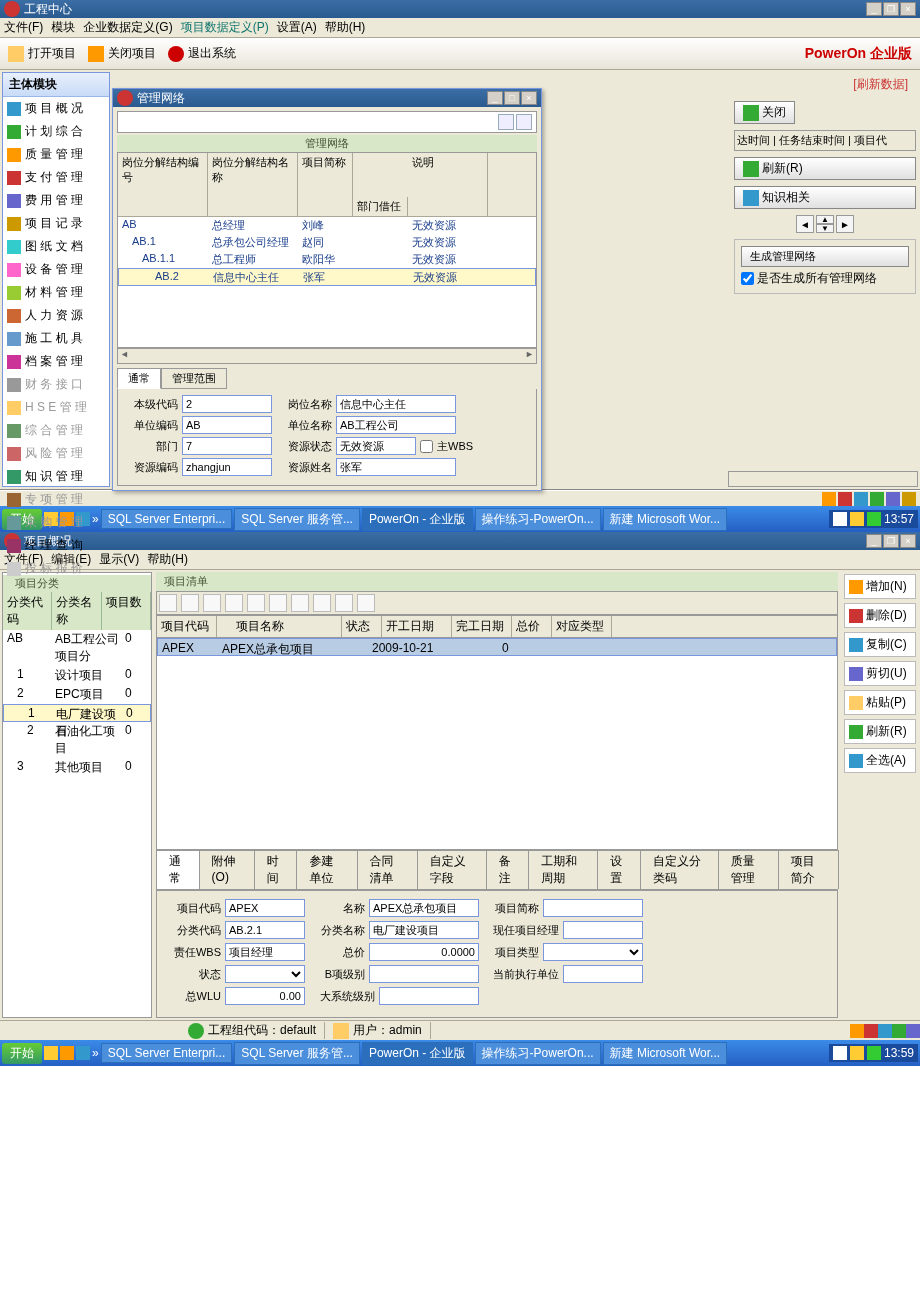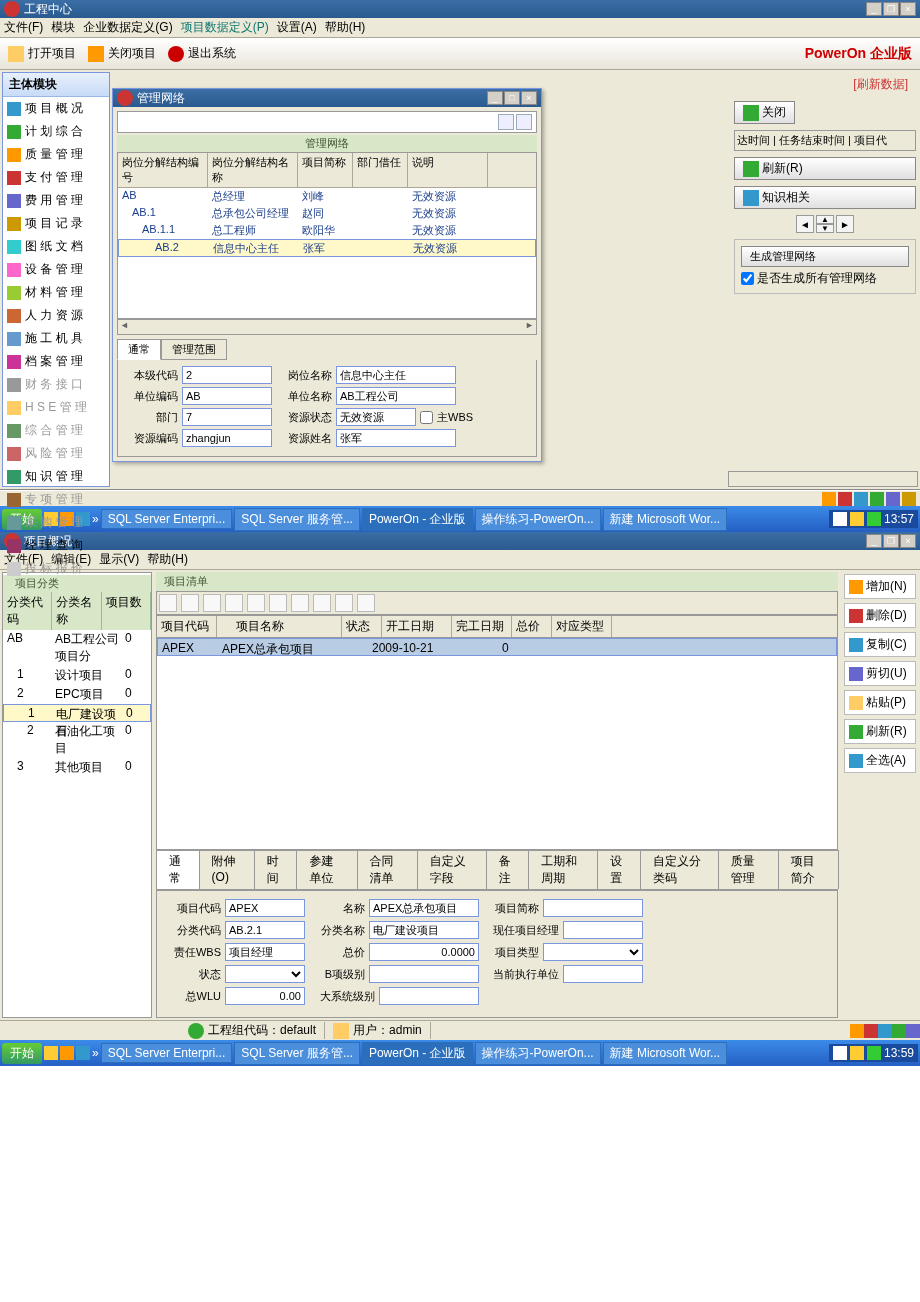--- a/index.html
+++ b/index.html
@@ -248,21 +248,21 @@
         <div class="dlg-tb">
           <div class="sq"></div>
           <div class="sq"></div>
         </div>
         <div class="band">管理网络</div>
         <div class="grid">
           <div class="grid-hdr" id="dlg-grid-hdr">
               <div style="width: 90px;">岗位分解结构编号</div>
               <div style="width: 90px;">岗位分解结构名称</div>
               <div style="width: 55px;">项目简称</div>
-              <div style="width: 55px;">部门借任</div>
+              <div style="width: 55px; margin-top: 44px;">部门借任</div>
               <div style="width: 80px;">说明</div>
             </div>
           <div class="grid-body" id="dlg-grid-body">
               <div class="grow">
                 <div style="width: 90px; padding-left: 4px;">AB</div>
                 <div style="width: 90px;">总经理</div>
                 <div style="width: 55px;">刘峰</div>
                 <div style="width: 55px;"></div>
                 <div style="width: 80px;">无效资源</div>
               </div>

